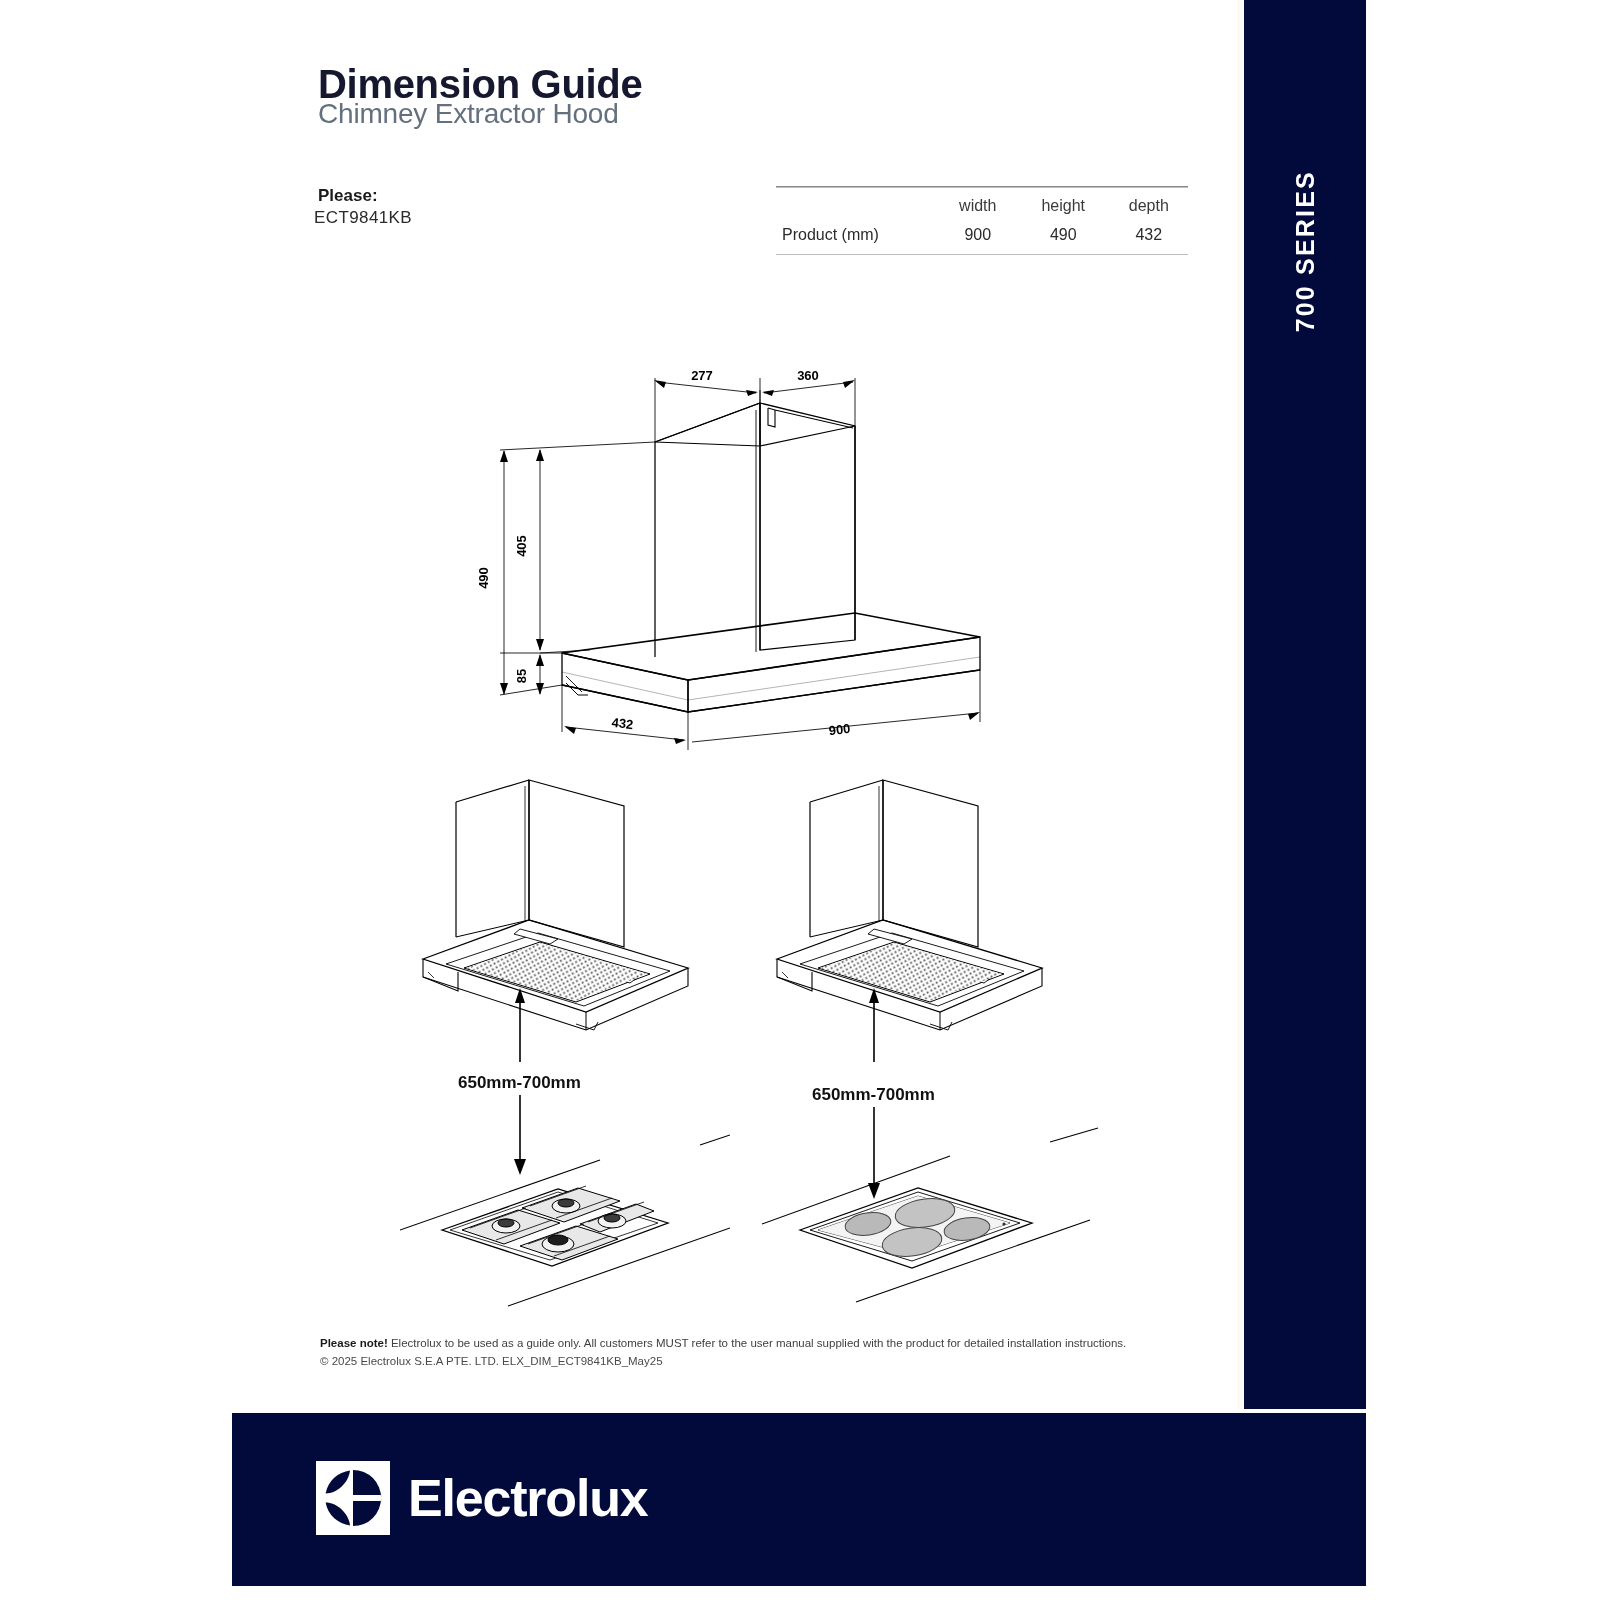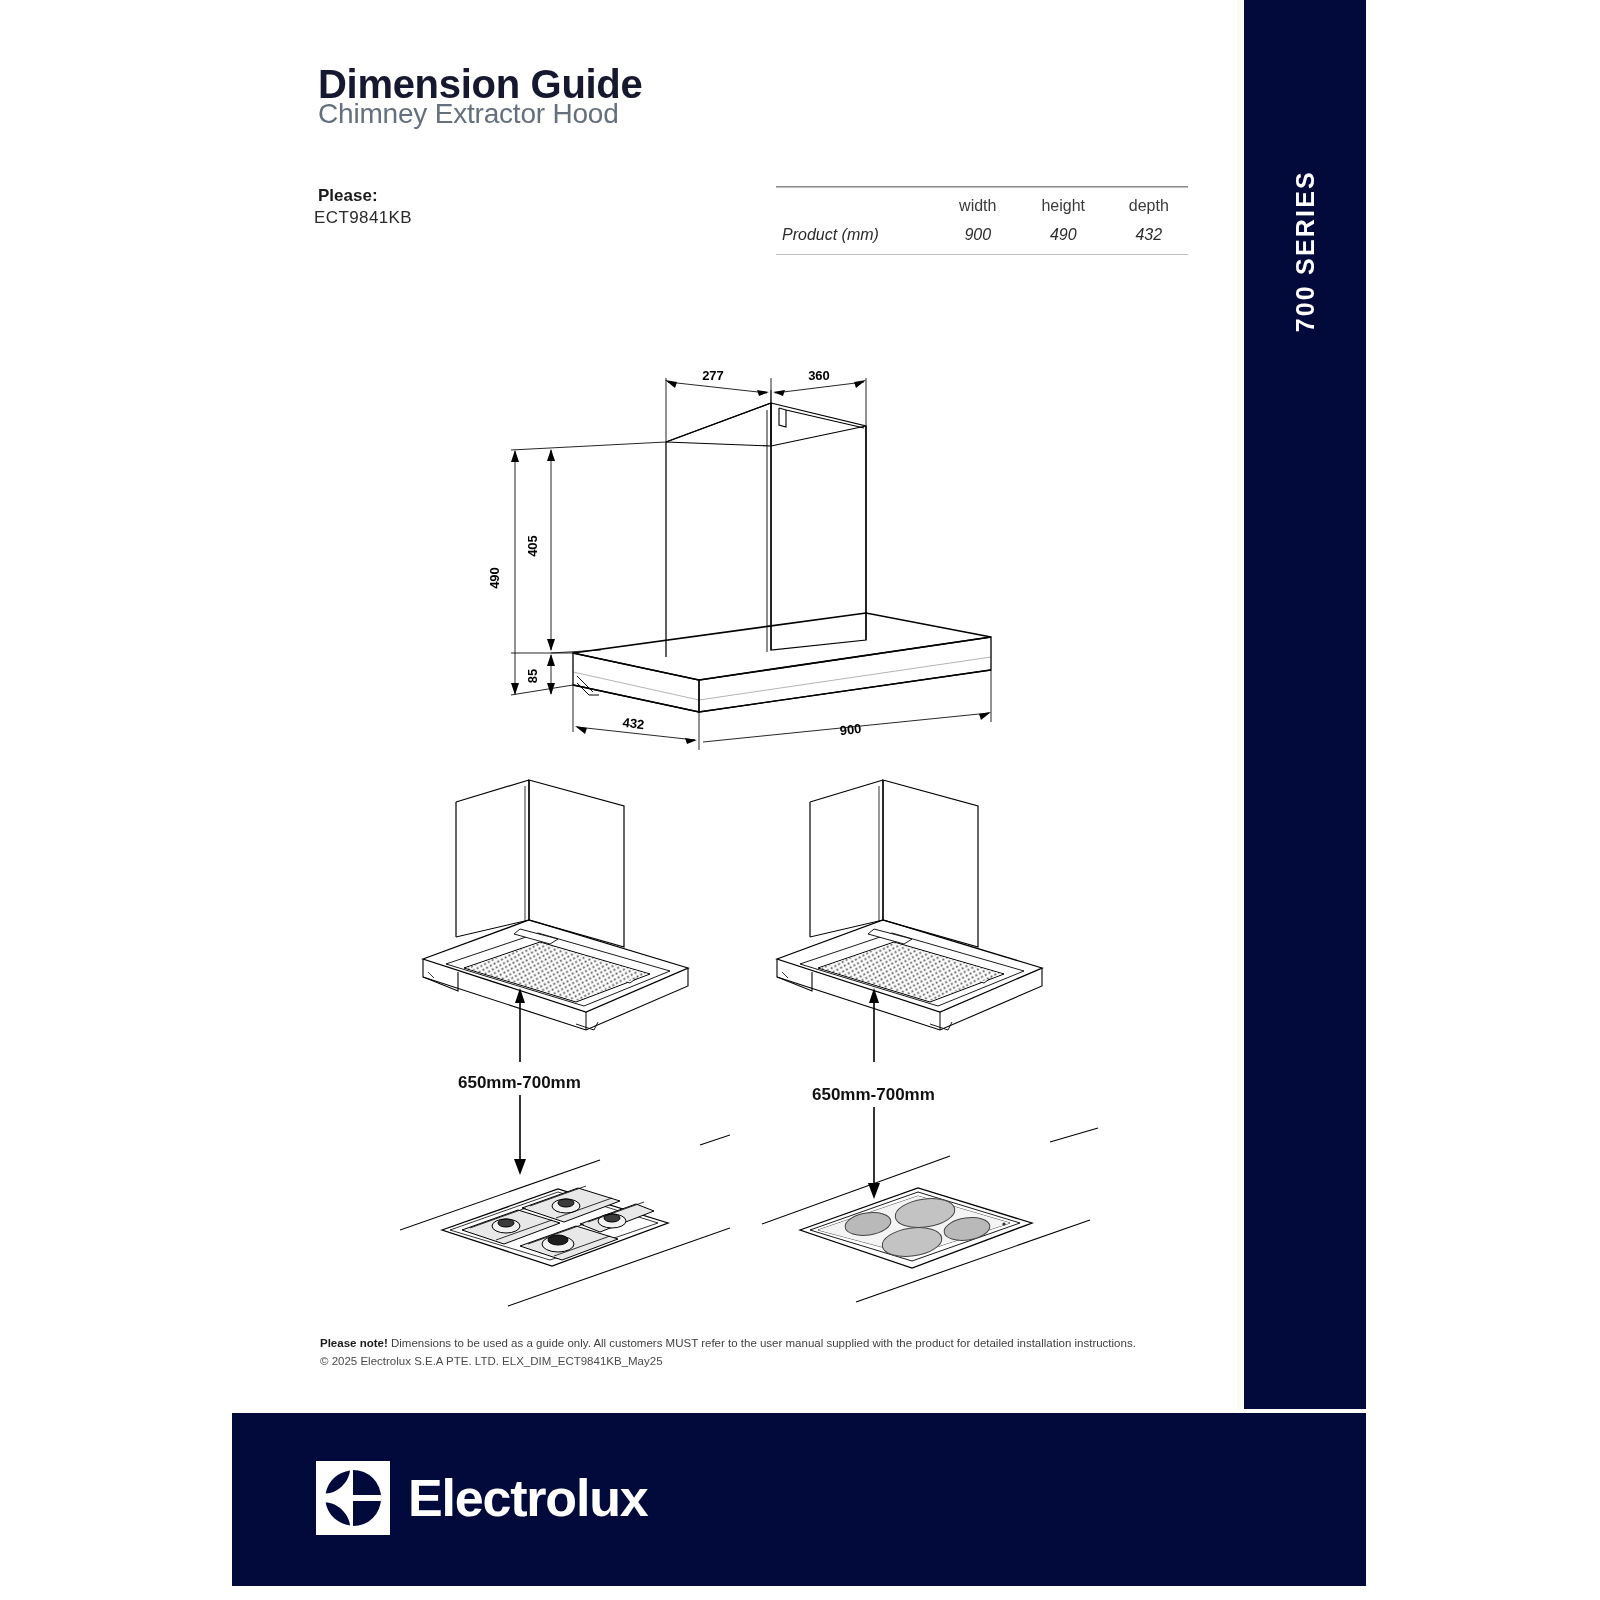--- a/index.html
+++ b/index.html
@@ -112,21 +112,21 @@
   .dim-row {
     display: flex;
     align-items: center;
     font-size: 16px;
     color: #2b2b2b;
     gap: 7px;
   }
   .dim-row .c-label { width: 160px; padding-left: 6px; text-align: left; }
   .dim-row .c-val   { width: 84px; text-align: center; }
   .dim-head { padding: 9px 0 3px 0; color: #3a3a3a; }
-  .dim-body { padding: 8px 0 10px 0; font-style: italic; }
+  .dim-body { padding: 8px 0 10px 0; }
 
   
   .draw {
     position: absolute;
   }
   .draw svg { display: block; }
 
   
   .note-line {
     position: absolute;
@@ -195,21 +195,21 @@
       </div>
       <div class="dim-row dim-body">
         <div class="c-label">Product (mm)</div>
         <div class="c-val">900</div>
         <div class="c-val">490</div>
         <div class="c-val">432</div>
       </div>
       <div class="rule thin"></div>
     </div>
 
-    <div class="draw" style="left:481px; top:350px;">
+    <div class="draw" style="left:470px; top:350px;">
       <svg width="580" height="400" viewBox="0 0 580 400">
         <g fill="none" stroke="#000000" stroke-width="1.25" stroke-linejoin="miter">
 
           <path d="M 185 92 L 185 307"></path>
           <path d="M 185 92 L 290 53"></path>
           <path d="M 290 53 L 290 300"></path>
 
           <path d="M 290 53 L 385 76 L 385 290 L 290 300 Z"></path>
 
           <path d="M 385 76 L 385 290"></path>
@@ -470,21 +470,21 @@
           <ellipse cx="108" cy="104" rx="23" ry="11" fill="#b9b9b9" transform="rotate(-8 108 104)"></ellipse>
           <ellipse cx="165" cy="93" rx="30" ry="14" fill="#c3c3c3" transform="rotate(-8 165 93)"></ellipse>
           <ellipse cx="152" cy="122" rx="30" ry="14" fill="#c3c3c3" transform="rotate(-8 152 122)"></ellipse>
           <ellipse cx="207" cy="109" rx="23" ry="11" fill="#b9b9b9" transform="rotate(-8 207 109)"></ellipse>
         </g>
         <circle cx="244" cy="104" r="1.6" fill="#333333"></circle>
       </svg>
     </div>
 
     <div class="note-line n1">
-      <span class="note-strong">Please note!</span><span> Dimensions to be used as a guide only. All customers MUST refer to the user manual supplied with the product for detailed installation instructions.</span>
+      <span class="note-strong">Please note!</span><span> Electrolux to be used as a guide only. All customers MUST refer to the user manual supplied with the product for detailed installation instructions.</span>
     </div>
     <div class="note-line n2">© 2025 Electrolux S.E.A PTE. LTD. ELX_DIM_ECT9841KB_May25</div>
 
     <div class="footer-bar">
       <div class="logo-wrap">
         <svg class="logo-mark" viewBox="0 0 100 100">
           <rect x="0" y="0" width="100" height="100" fill="#ffffff"></rect>
           <g fill="#010a3a">
             <path d="M 50 12 A 38 38 0 0 1 88 50 A 38 38 0 0 1 50 88 L 50 54 L 88 54 L 88 46 L 50 46 Z"></path>
             <path d="M 46 13 C 30 15 16 27 13 44 C 28 44 44 30 46 13 Z"></path>

